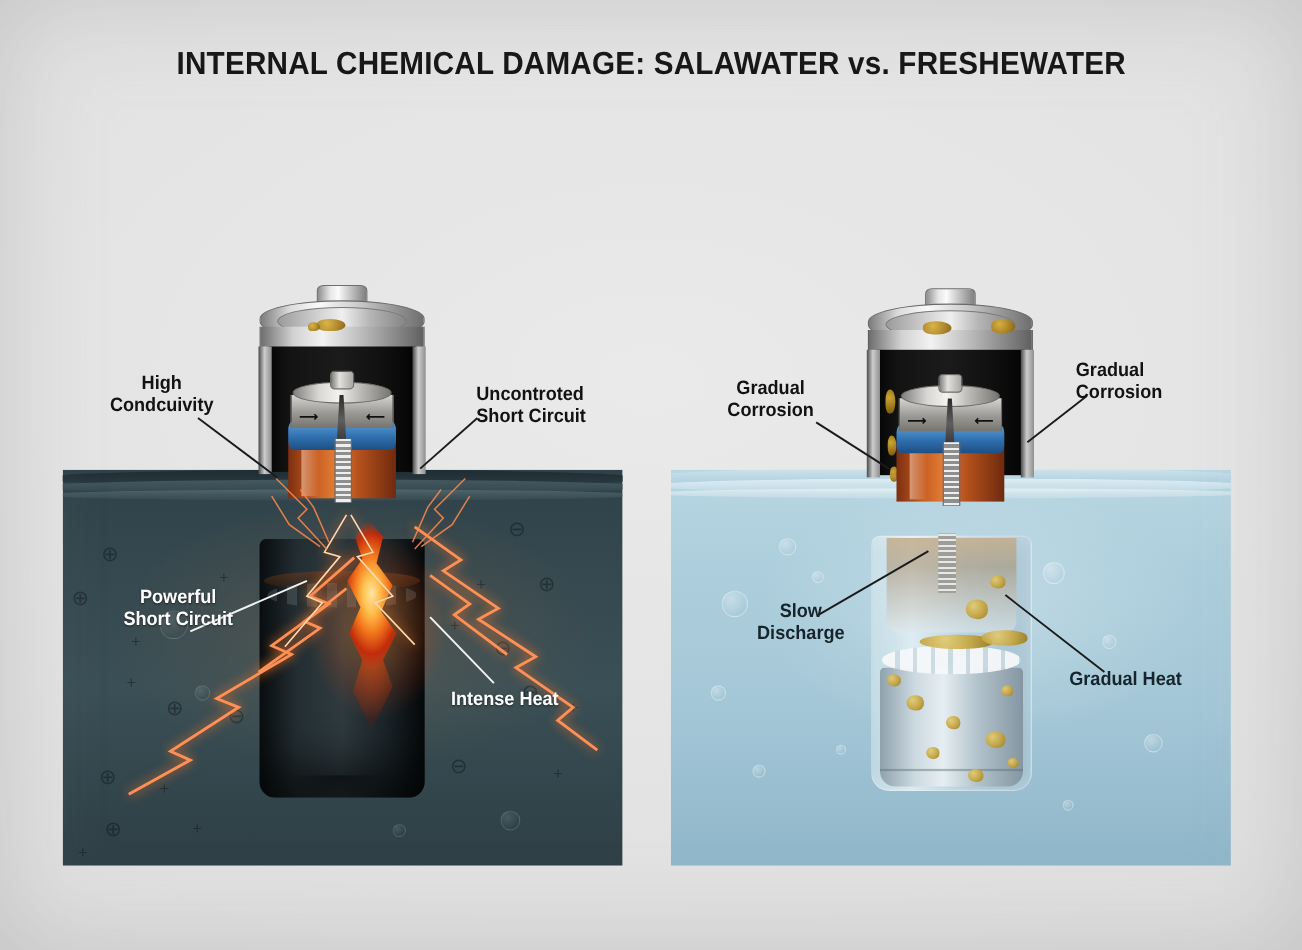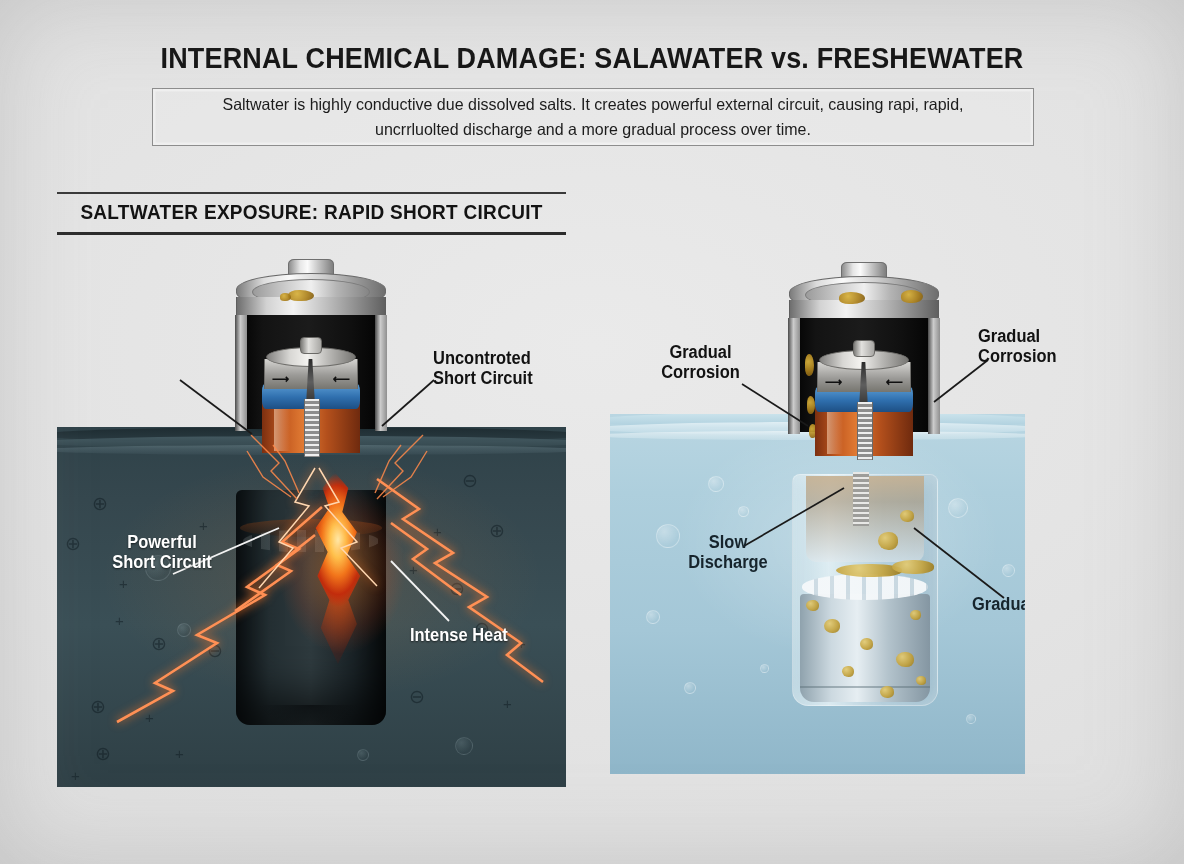--- a/index.html
+++ b/index.html
@@ -52,21 +52,21 @@
     font-weight: bold; font-size: 20px; color: #131313;
     text-align: center; padding: 7px 0 8px;
     letter-spacing: .3px; transform: scaleX(.95);
   }
   #sec-left  { left: 57px;  top: 192px; width: 509px; }
   #sec-right { left: 610px; top: 192px; width: 509px; }
 
   
   .panel { position: absolute; overflow: hidden; }
   #panel-left  { left: 57px;  top: 427px; width: 509px; height: 360px; }
-  #panel-right { left: 610px; top: 414px; width: 415px; height: 360px; }
+  #panel-right { left: 610px; top: 427px; width: 509px; height: 360px; }
 
   
   .water-salt {
     position: absolute; inset: 0;
     background:
       linear-gradient(180deg, #2f4249 0%, #35474e 20%, #3a4f56 55%, #2e3f45 100%);
   }
   .water-salt::after {
     content:""; position:absolute; inset:0;
     background: radial-gradient(ellipse 70% 55% at 52% 42%, rgba(255,150,60,.13), rgba(0,0,0,0) 62%);
@@ -286,29 +286,21 @@
   .lead line { stroke:#1a1a1a; stroke-width:1.7; }
   .lead.white line { stroke:#f2f2f2; stroke-width:1.8; }
 </style>
 </head>
 <body>
 
 <div id="root">
 
   <div class="title">INTERNAL CHEMICAL DAMAGE: SALAWATER vs. FRESHEWATER</div>
 
-  <div class="subtitle-box">
-    <div class="subtitle">Saltwater is highly conductive due dissolved salts. It creates powerful external circuit, causing rapi, rapid, uncrrluolted discharge and a more gradual process over time.</div>
-  </div>
-
-  <div class="sec-head" id="sec-left">
-    <div class="rule"></div>
-    <div class="txt">SALTWATER EXPOSURE: RAPID SHORT CIRCUIT</div>
-    <div class="rule bot"></div>
-  </div>
+
 
 
   <div class="panel" id="panel-left">
     <div class="water-salt"></div>
     <div class="surface salt-s">
       <div class="wv wv1"></div>
         <div class="wv wv2"></div>
         <div class="wv wv3"></div>
     </div>
 
@@ -404,20 +396,24 @@
     <div class="coil"></div>
     <div class="arrow l">⟶</div>
     <div class="arrow r">⟵</div>
     <div class="rust" style="left:52px;top:31px;width:26px;height:11px;"></div>
     <div class="rust" style="left:44px;top:34px;width:11px;height:8px;"></div>
   </div>
 
   <svg class="lead" style="left:178px;top:378px;width:80px;height:60px;" viewBox="0 0 80 60">
     <line x1="2" y1="2" x2="74" y2="56"></line>
   </svg>
+  <div class="callout dark ctr" style="left:62px;top:338px;width:170px;">
+    <div class="label">High
+Condcuivity</div>
+  </div>
 
   <svg class="lead" style="left:378px;top:378px;width:60px;height:52px;" viewBox="0 0 60 52">
     <line x1="56" y1="2" x2="4" y2="48"></line>
   </svg>
   <div class="callout dark" style="left:433px;top:348px;width:180px;">
     <div class="label">Uncontroted
 Short Circuit</div>
   </div>
 
   <div class="panel" id="panel-right">

